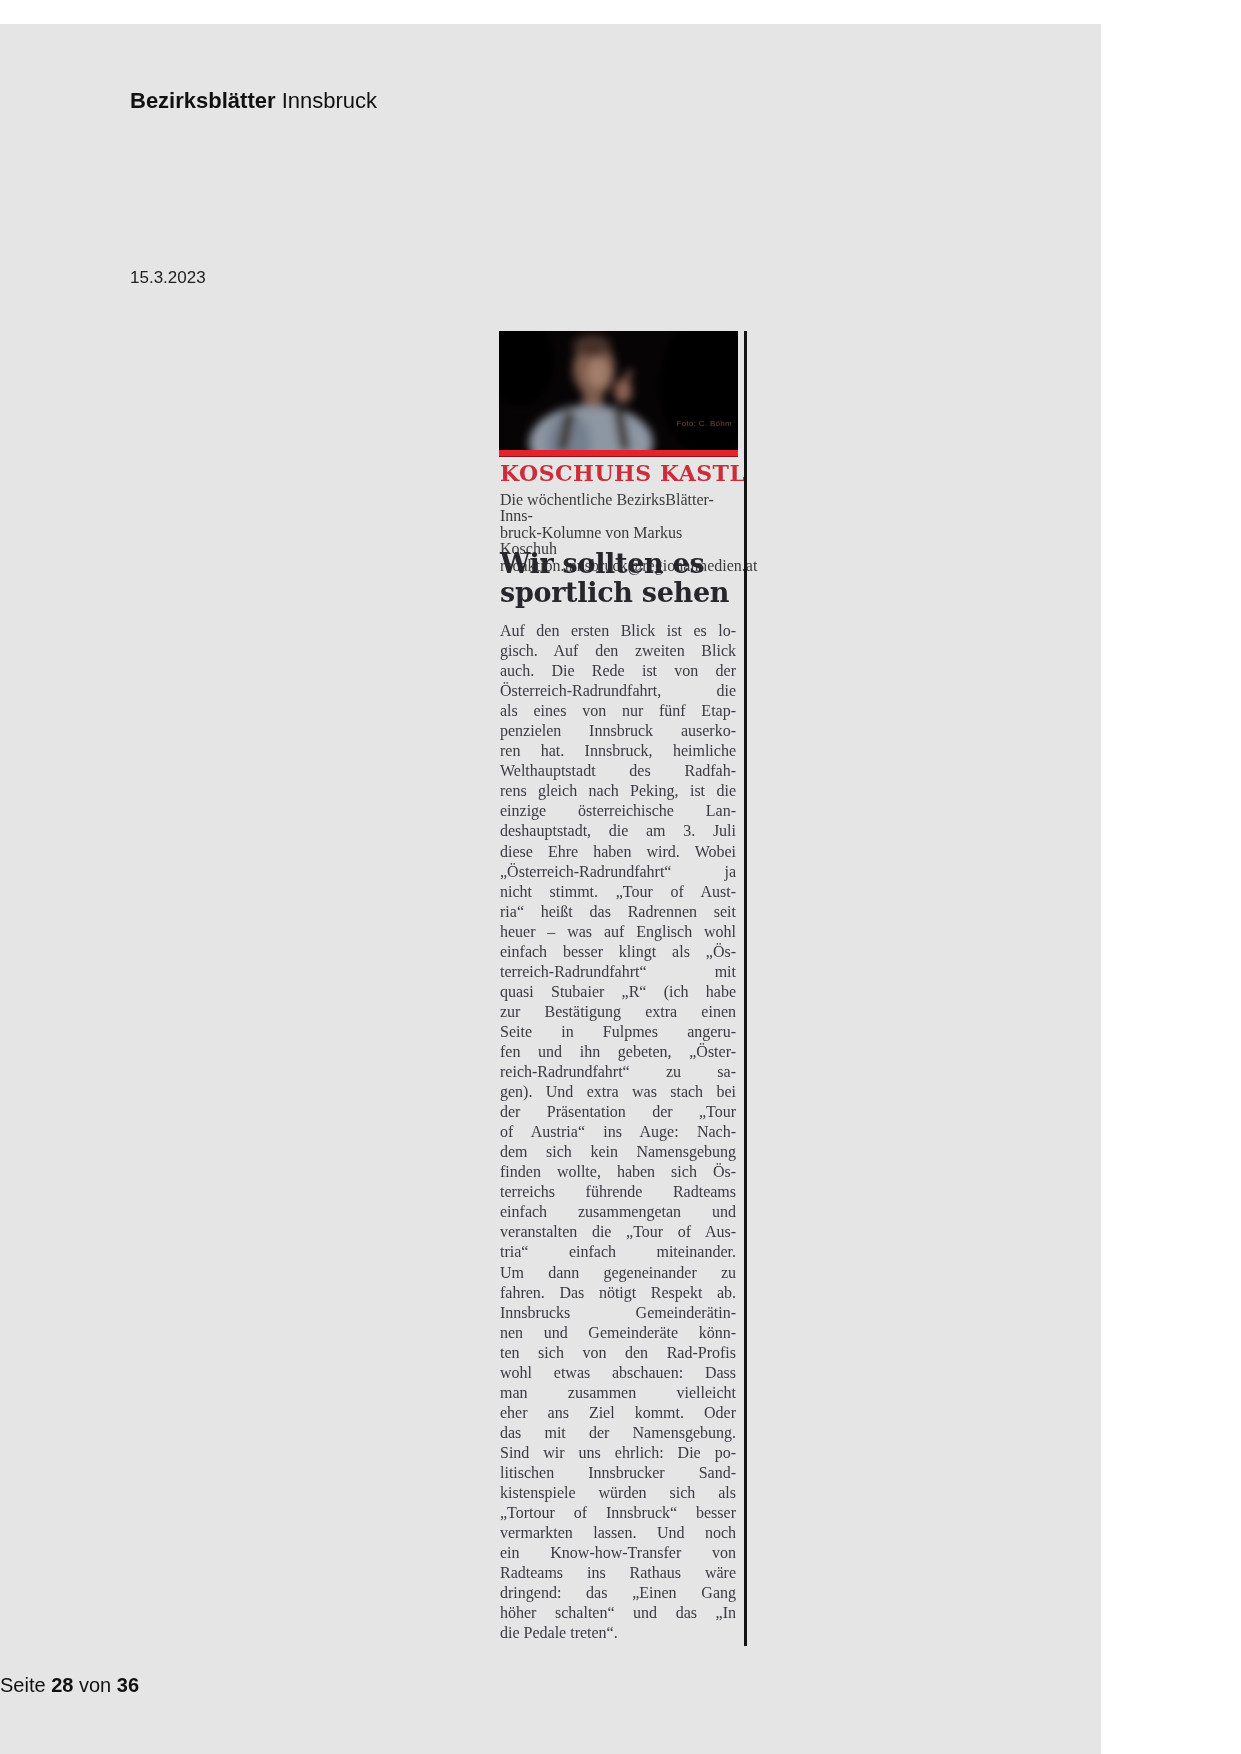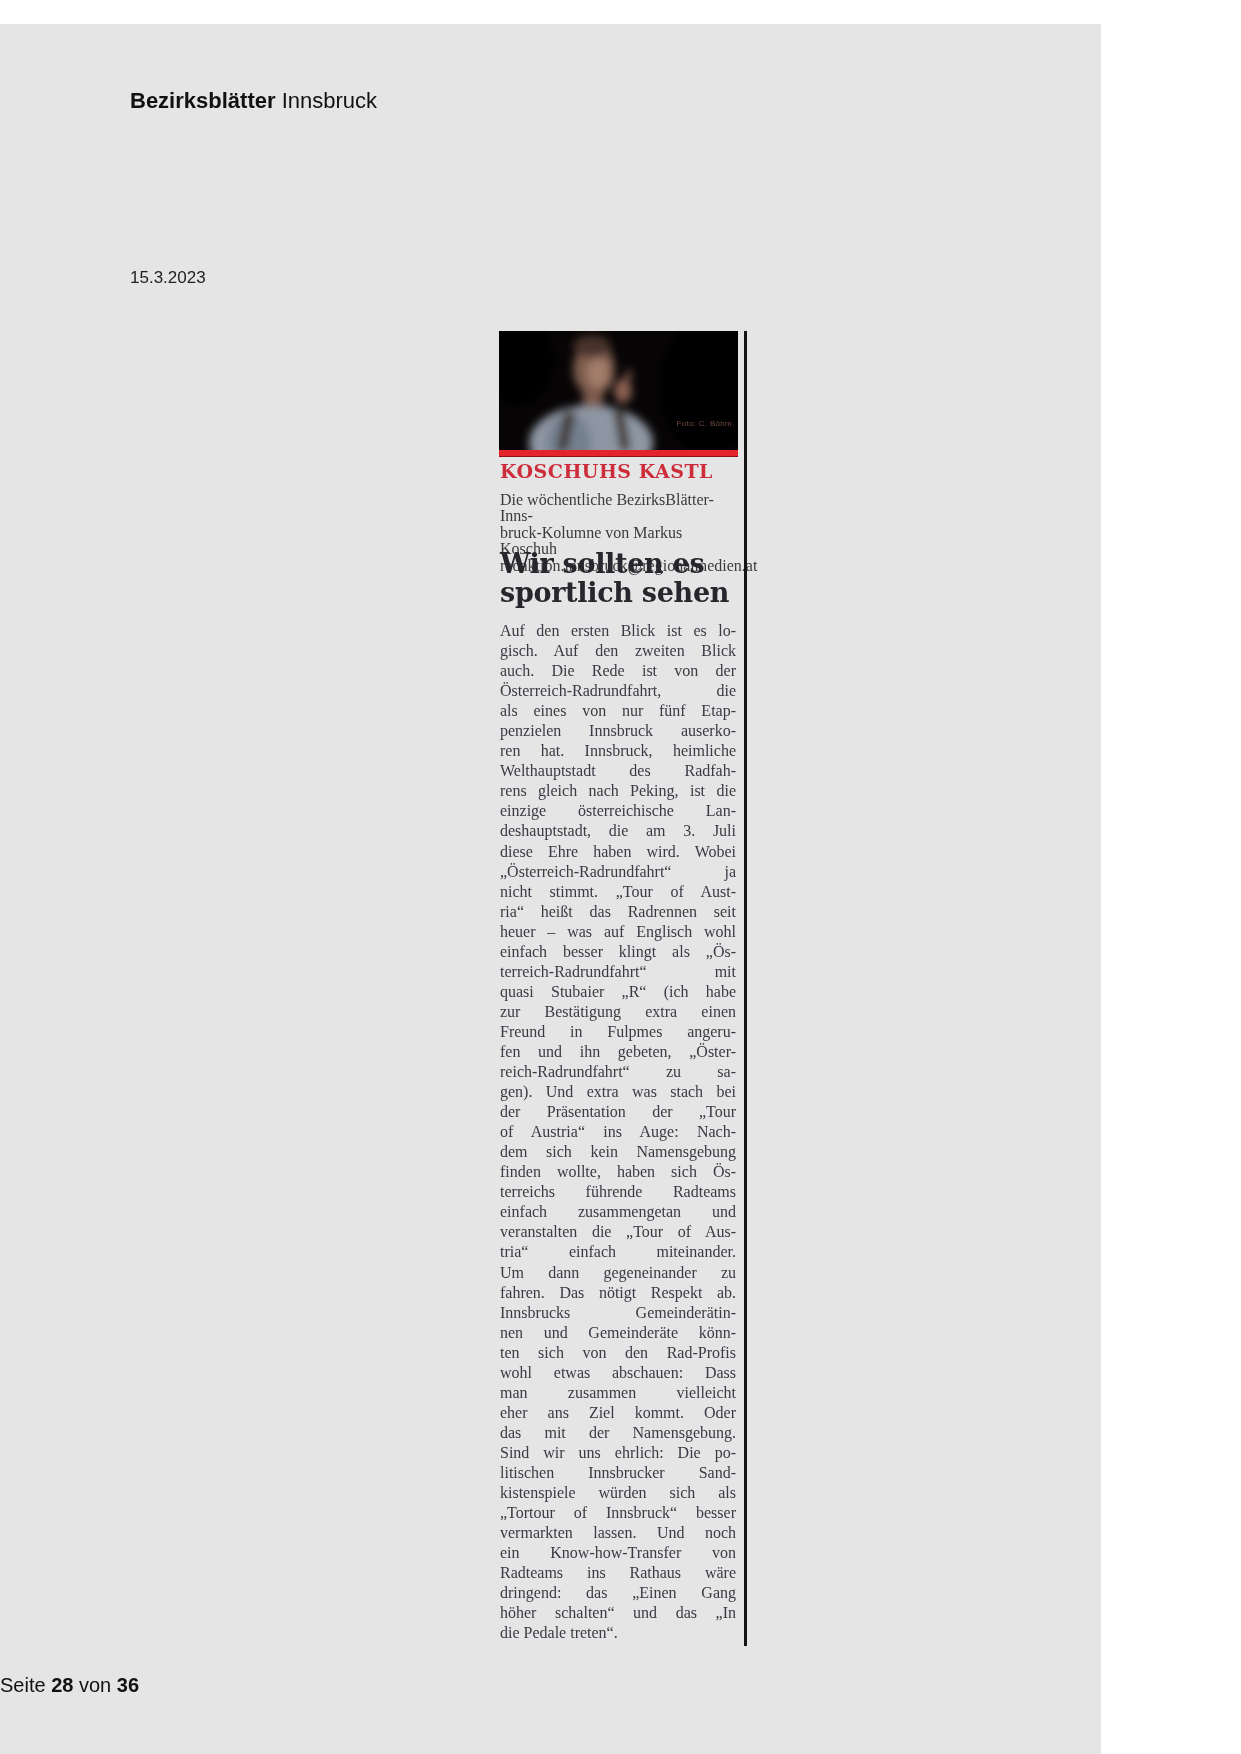--- a/index.html
+++ b/index.html
@@ -43,21 +43,21 @@
     font-family:"Liberation Sans", sans-serif;
     font-size:8px;color:#6e4a3e;letter-spacing:0.3px;
   }
   .red-band{
     position:absolute;left:0;top:119px;width:239px;height:6px;
     background:#e3242c;border-bottom:1px solid #8e1218;
   }
   .column-title{
     position:absolute;left:1px;top:129px;width:238px;
     font-family:"DejaVu Serif", serif;
-    font-size:19px;font-weight:bold;color:#cd2d3a;
+    font-size:22px;font-weight:bold;color:#cd2d3a;
     letter-spacing:0.5px;white-space:nowrap;
   }
   .kicker{
     position:absolute;left:1px;top:161px;width:238px;
     font-size:16px;line-height:16.4px;color:#3c3a3a;
     white-space:pre-line;
   }
   .serif-title{
     position:absolute;left:1px;top:219px;width:238px;
     font-family:"DejaVu Serif", serif;
@@ -154,21 +154,21 @@
         <div class="bline">deshauptstadt, die am 3. Juli</div>
         <div class="bline">diese Ehre haben wird. Wobei</div>
         <div class="bline">„Österreich-Radrundfahrt“ ja</div>
         <div class="bline">nicht stimmt. „Tour of Aust-</div>
         <div class="bline">ria“ heißt das Radrennen seit</div>
         <div class="bline">heuer – was auf Englisch wohl</div>
         <div class="bline">einfach besser klingt als „Ös-</div>
         <div class="bline">terreich-Radrundfahrt“ mit</div>
         <div class="bline">quasi Stubaier „R“ (ich habe</div>
         <div class="bline">zur Bestätigung extra einen</div>
-        <div class="bline">Freund in Fulpmes angeru-</div>
+        <div class="bline">Seite in Fulpmes angeru-</div>
         <div class="bline">fen und ihn gebeten, „Öster-</div>
         <div class="bline">reich-Radrundfahrt“ zu sa-</div>
         <div class="bline">gen). Und extra was stach bei</div>
         <div class="bline">der Präsentation der „Tour</div>
         <div class="bline">of Austria“ ins Auge: Nach-</div>
         <div class="bline">dem sich kein Namensgebung</div>
         <div class="bline">finden wollte, haben sich Ös-</div>
         <div class="bline">terreichs führende Radteams</div>
         <div class="bline">einfach zusammengetan und</div>
         <div class="bline">veranstalten die „Tour of Aus-</div>

